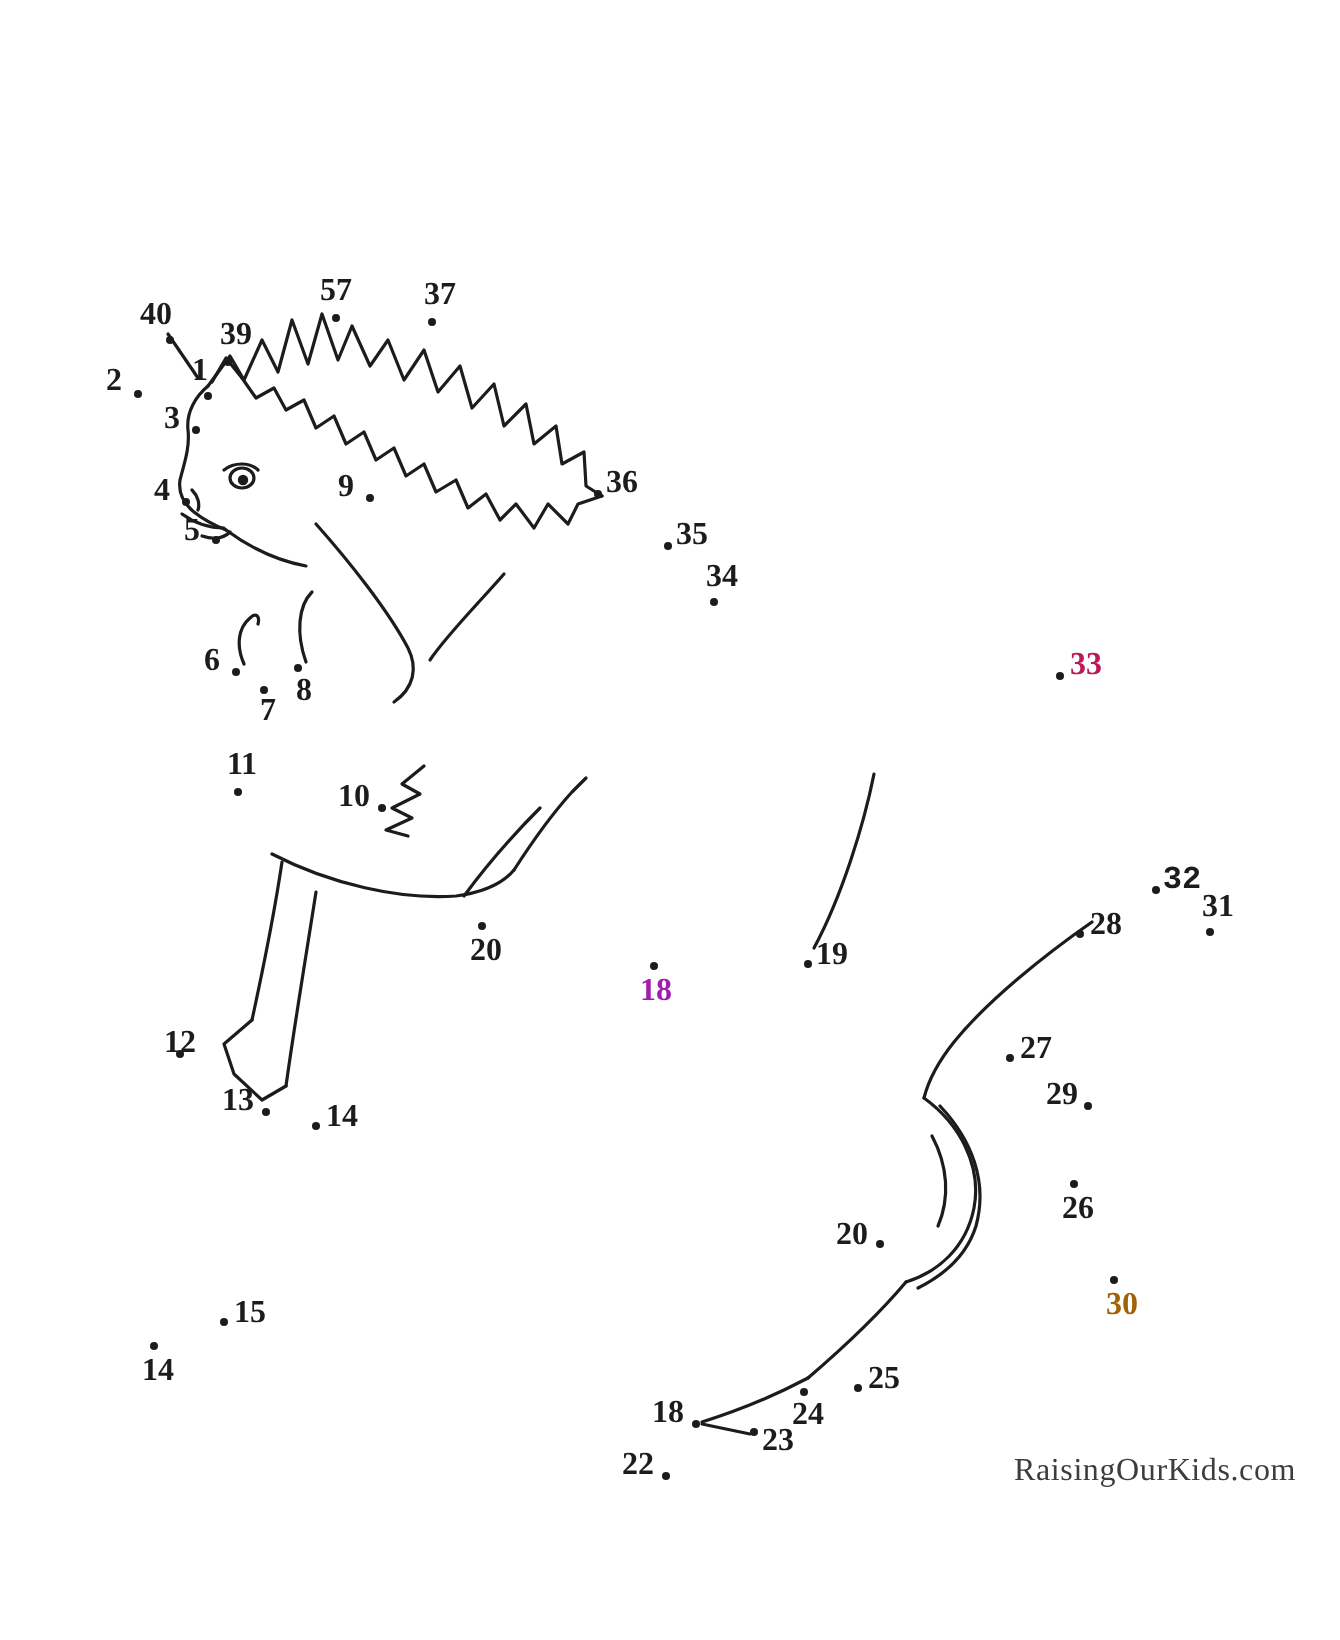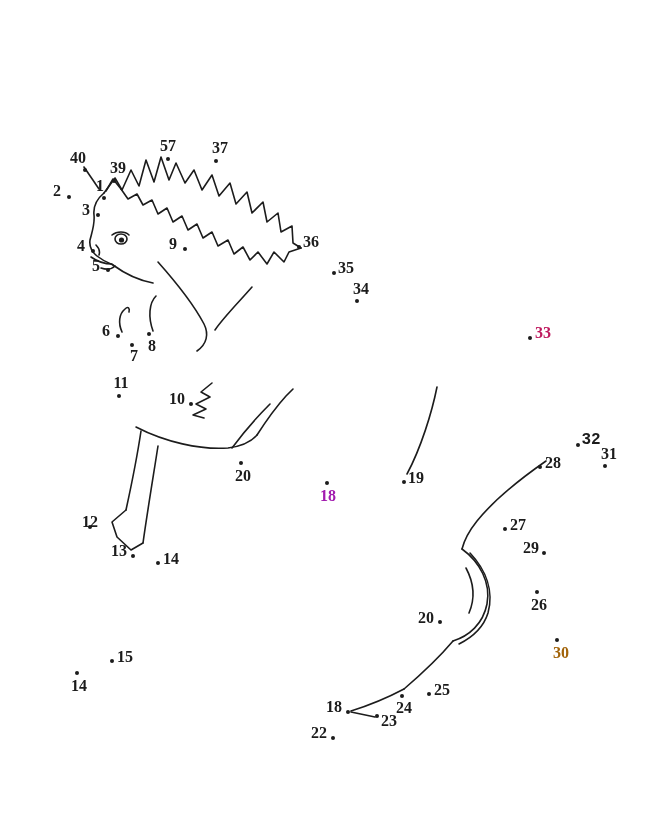--- a/index.html
+++ b/index.html
@@ -169,14 +169,15 @@
       <span class="dot-label" style="left: 220px; top: 148px; color: rgb(28, 28, 28);">37</span>
       <span class="dot-point" style="left: 216px; top: 161px; background: rgb(28, 28, 28);"></span>
       <span class="dot-label" style="left: 168px; top: 146px; color: rgb(28, 28, 28);">57</span>
       <span class="dot-point" style="left: 168px; top: 159px; background: rgb(28, 28, 28);"></span>
       <span class="dot-label" style="left: 118px; top: 168px; color: rgb(28, 28, 28);">39</span>
       <span class="dot-point" style="left: 114px; top: 181px; background: rgb(28, 28, 28);"></span>
       <span class="dot-label" style="left: 78px; top: 158px; color: rgb(28, 28, 28);">40</span>
       <span class="dot-point" style="left: 85px; top: 170px; background: rgb(28, 28, 28);"></span>
     </div>
 
+  <span class="watermark">RaisingOurKids.com</span>
 
 </div>
 
 </body></html>

